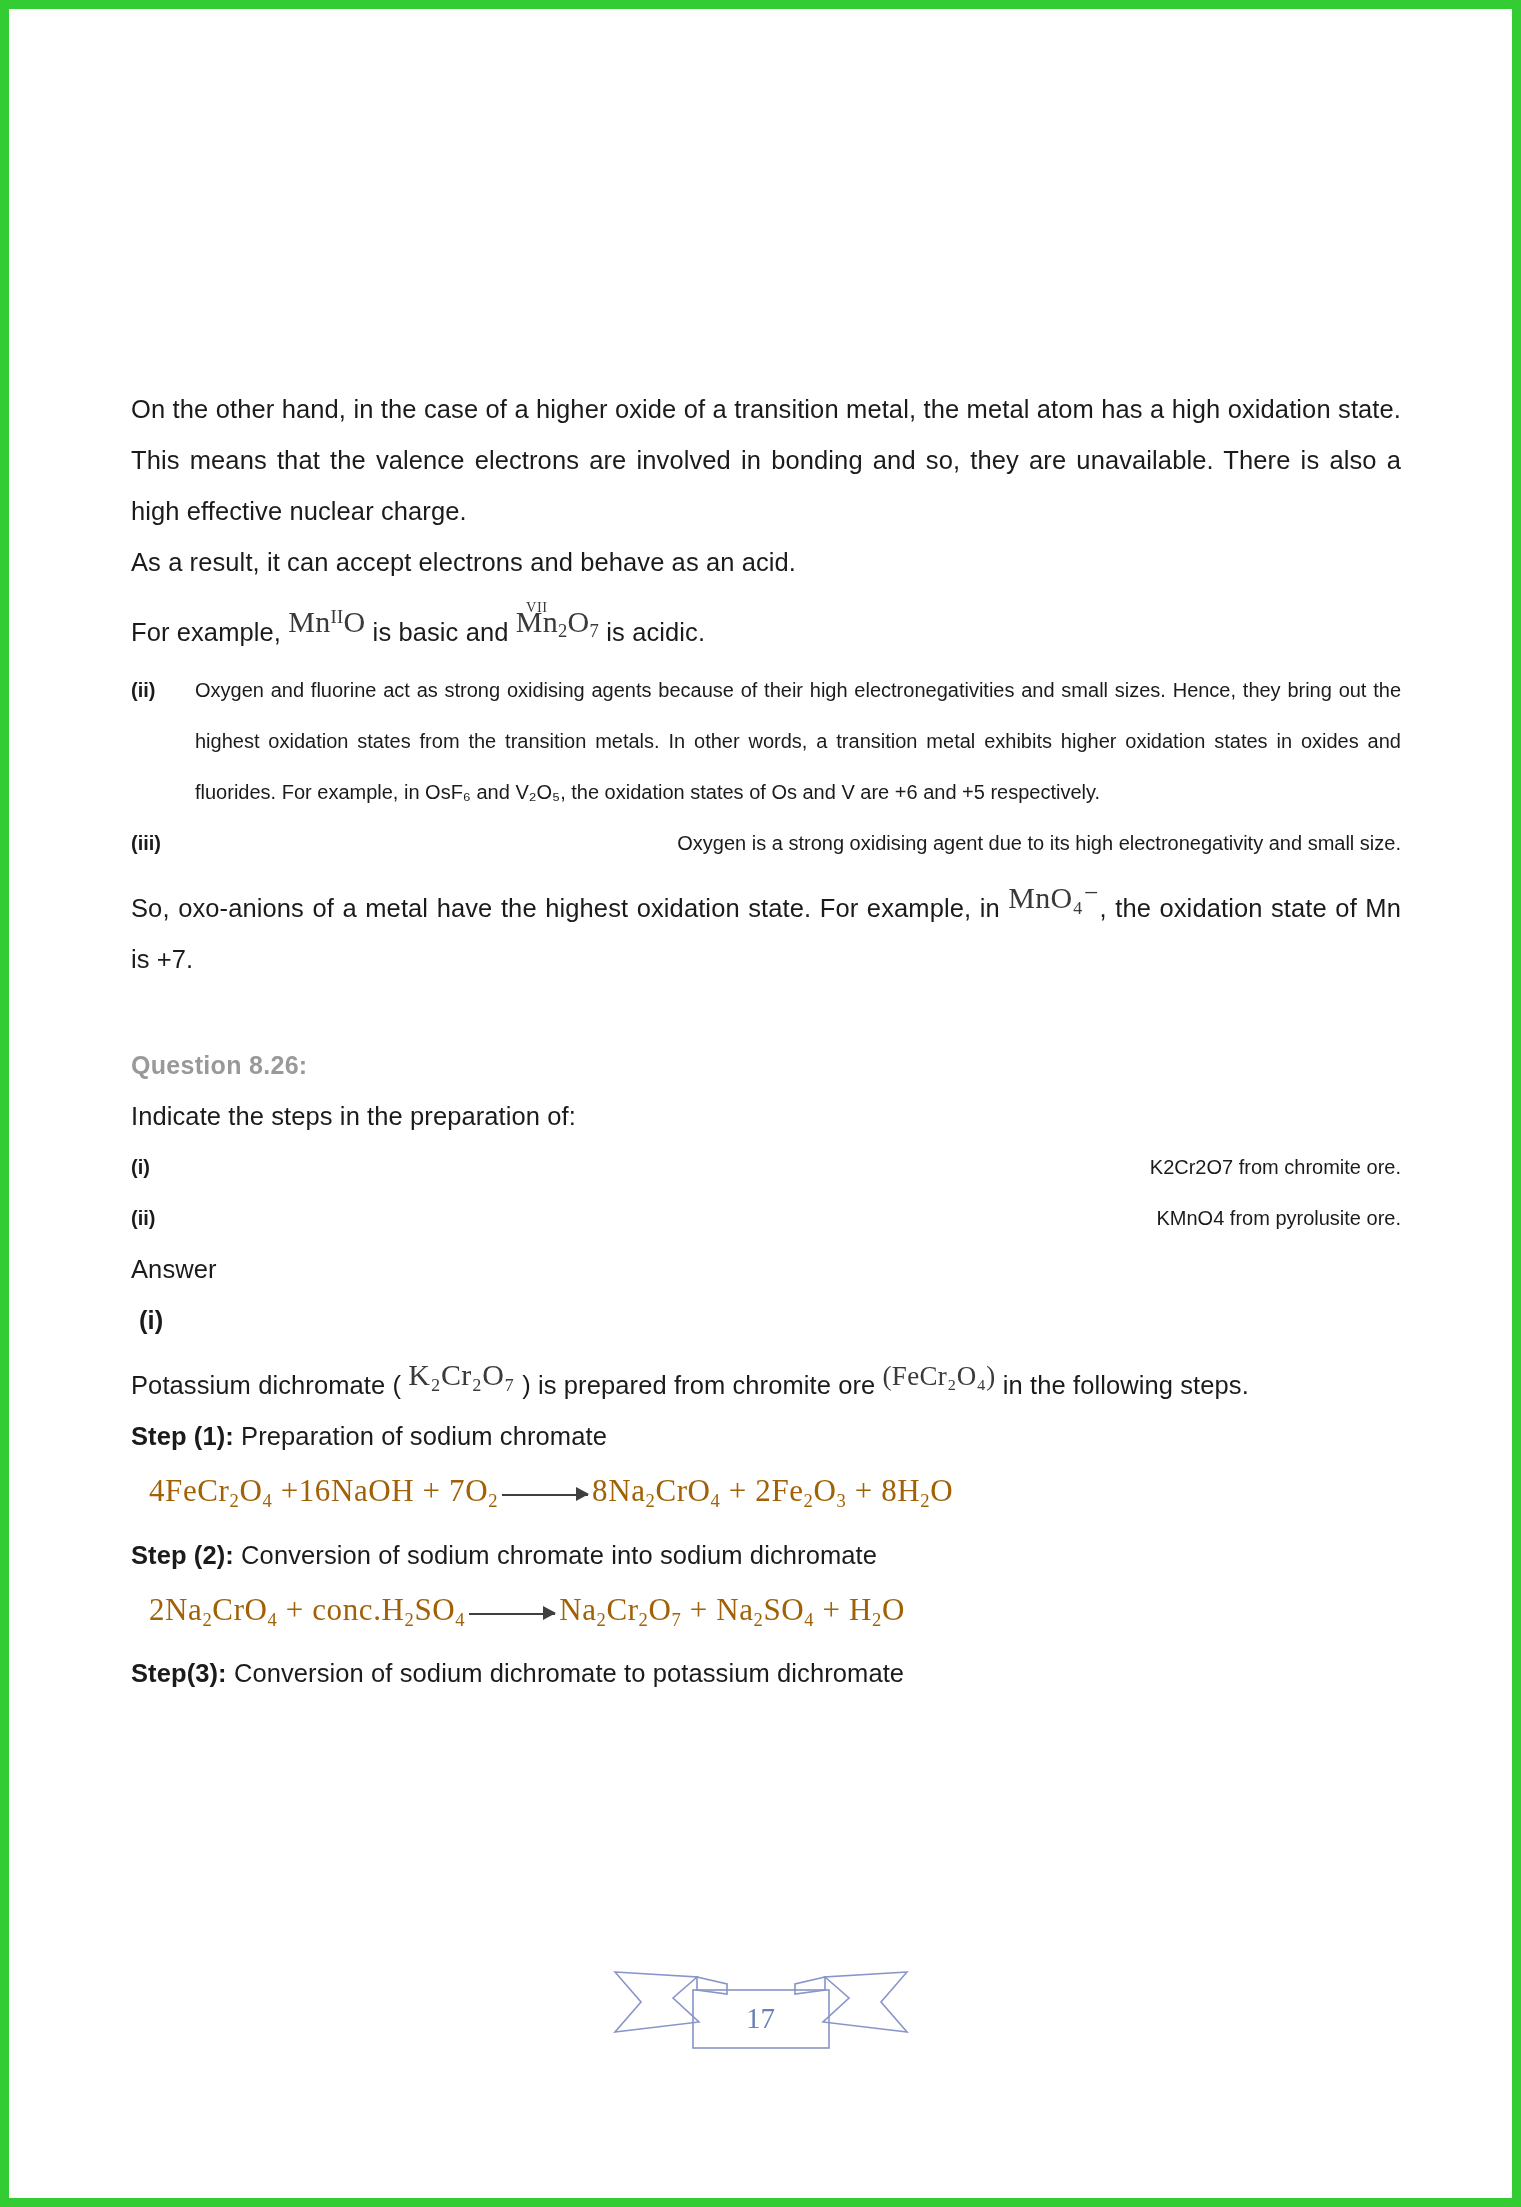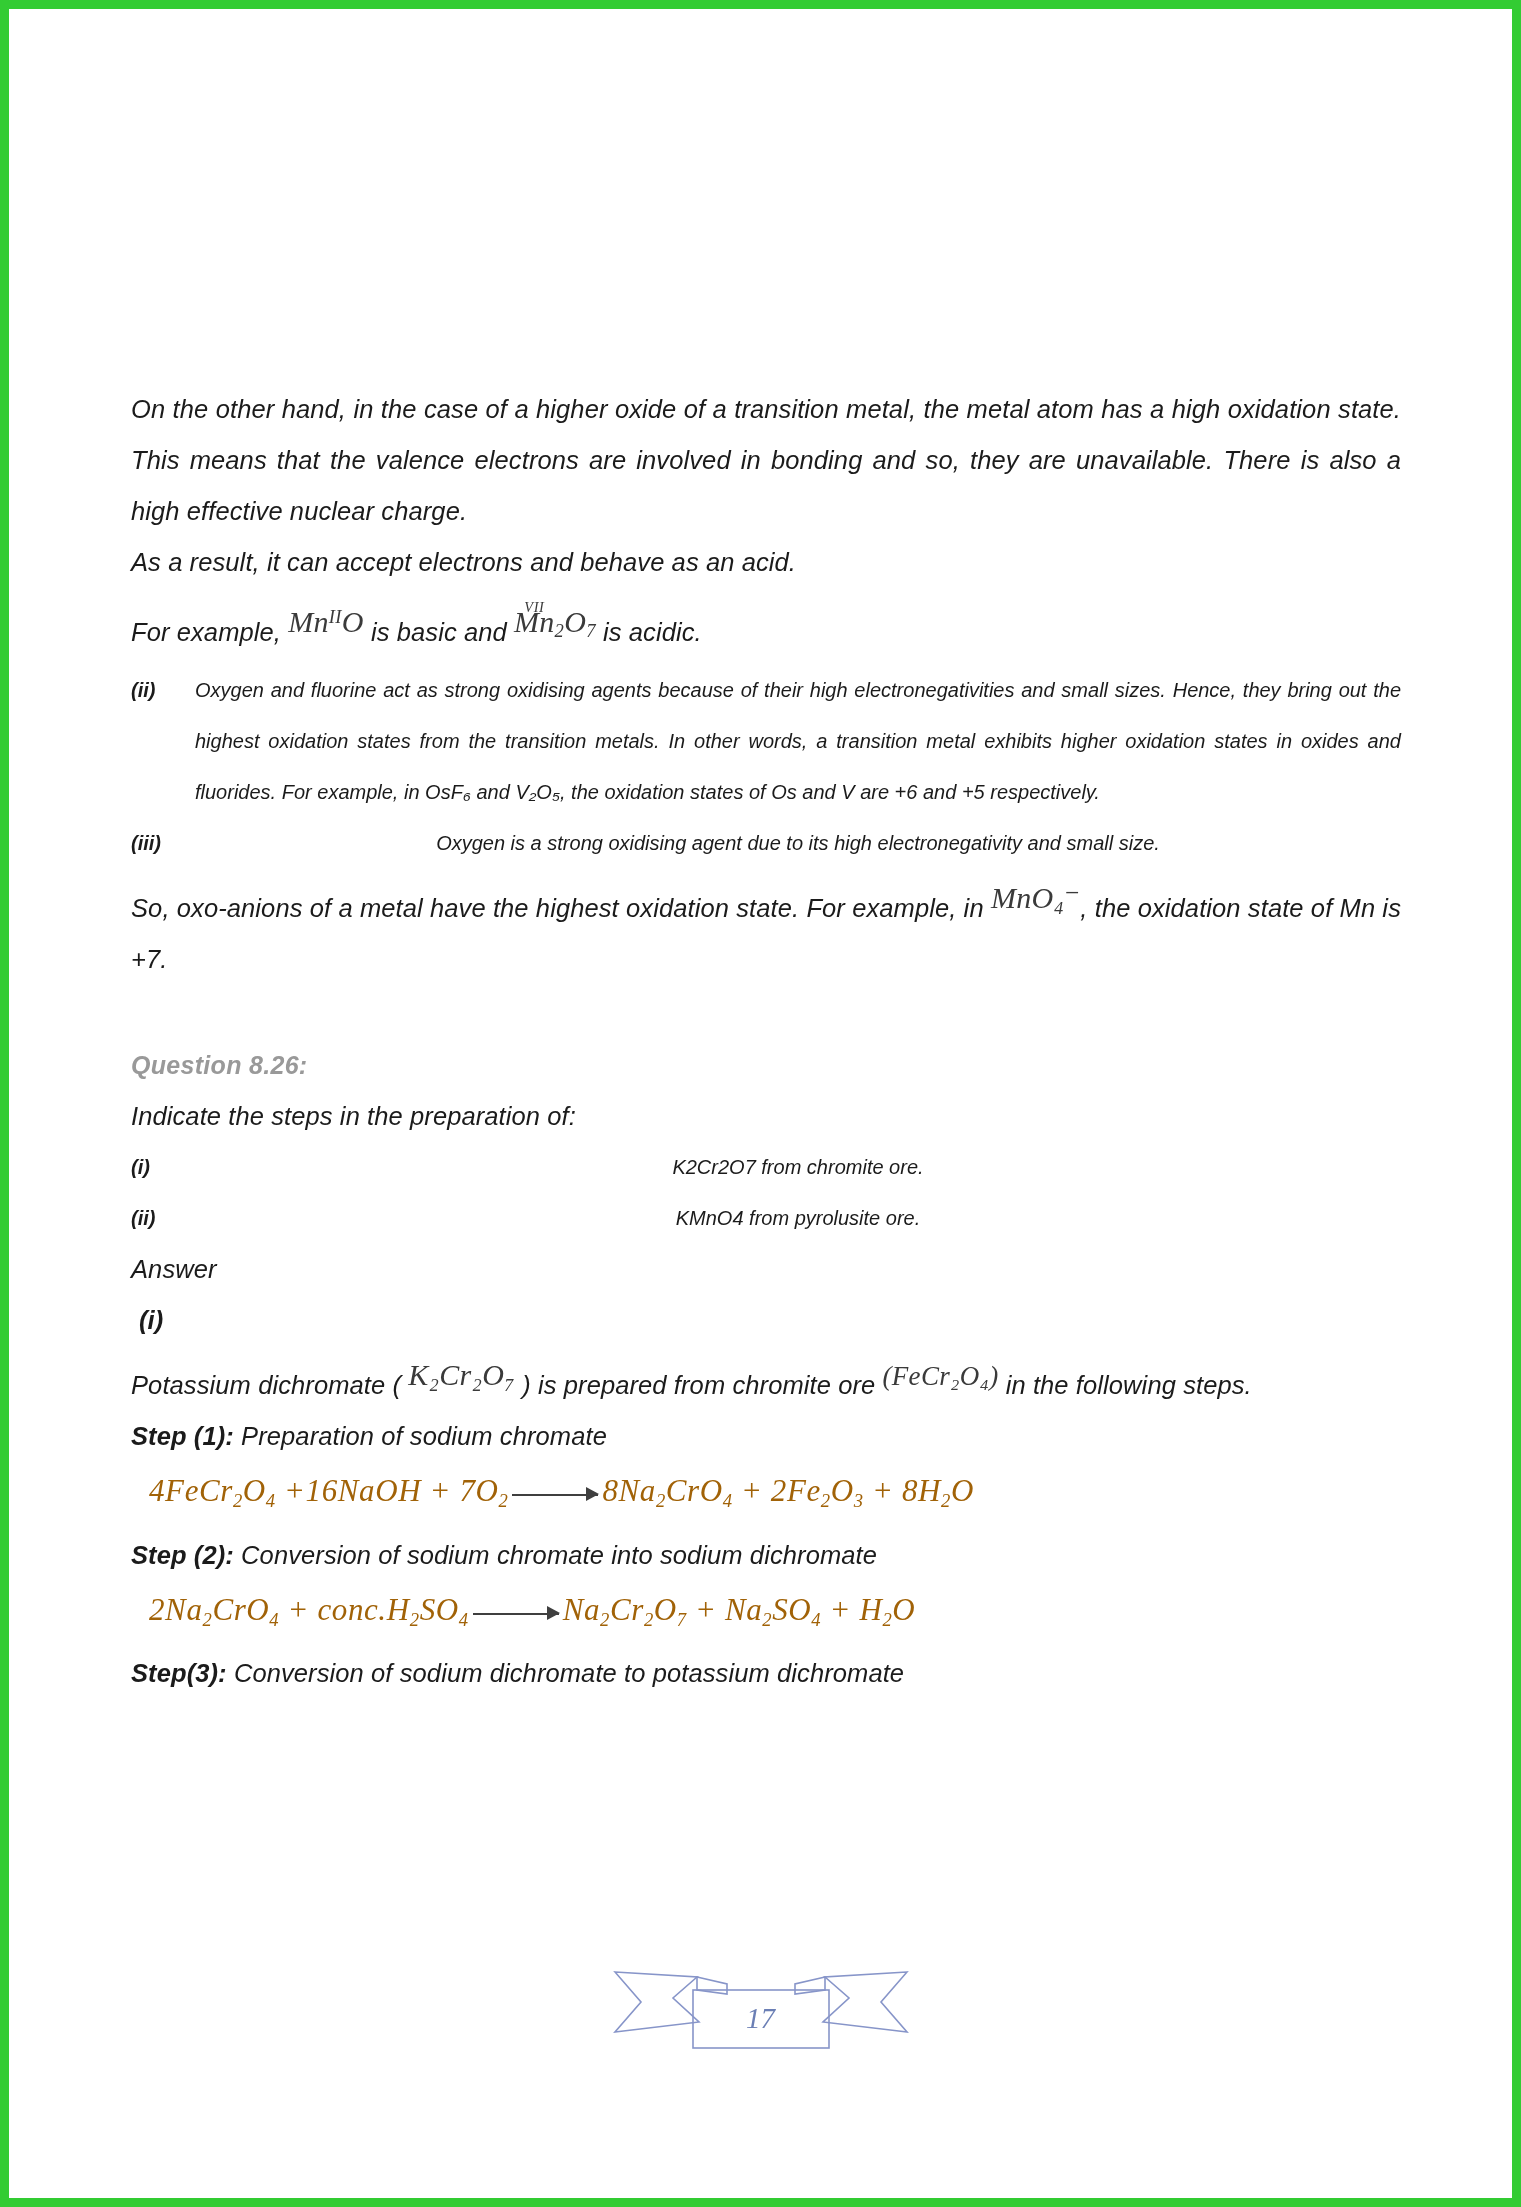--- a/index.html
+++ b/index.html
@@ -22,21 +22,20 @@
     position: absolute;
     inset: 0;
     border: 9px solid #33cc33;
     background: #ffffff;
   }
   #page-inner {
     position: absolute;
     inset: 0;
     background: #ffffff;
     padding: 0;
-    font-style: italic;
   }
 
   
   #content {
     position: absolute;
     left: 122px;
     top: 375px;
     width: 1270px;
     color: #1b1b1b;
   }
@@ -61,21 +60,21 @@
     flex: 0 0 auto;
     font-weight: bold;
     width: 64px;
     text-align: left;
   }
   .listitem .body {
     flex: 1 1 auto;
     text-align: justify;
     text-justify: inter-word;
   }
-  .listitem .body.nojust { text-align: center; }
+  .listitem .body.nojust { text-align: right; }
 
   
   .mf {
     font-family: "Liberation Serif", "DejaVu Serif", serif;
     color: #3a3a3a;
     letter-spacing: 0.3px;
   }
   .mf sub {
     font-size: 0.62em;
     vertical-align: -0.26em;

